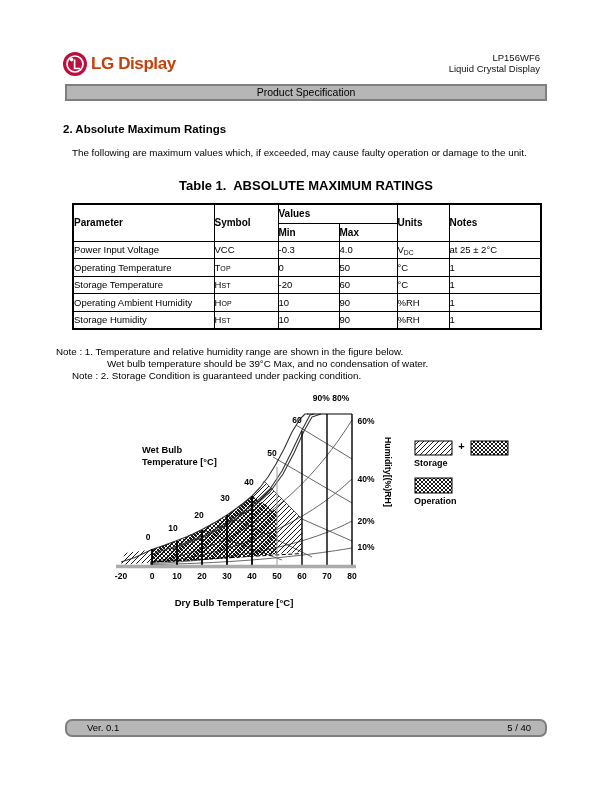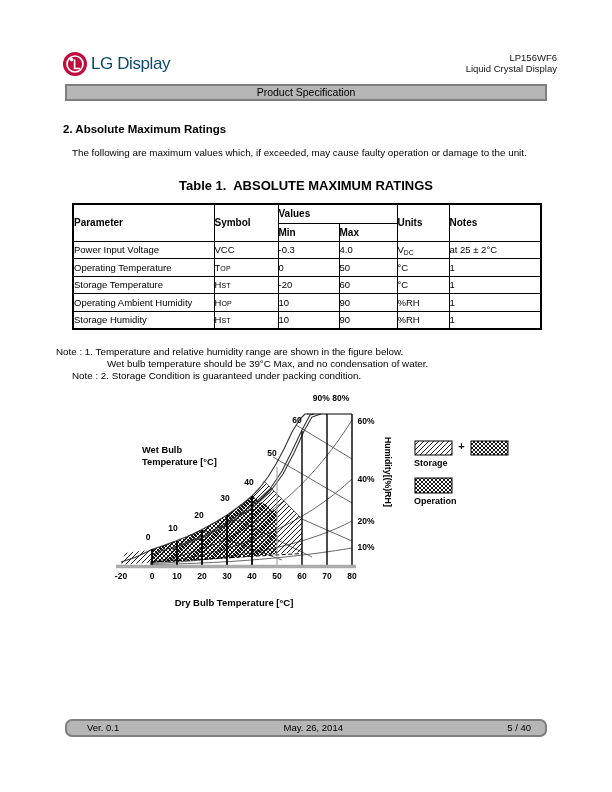--- a/index.html
+++ b/index.html
@@ -4,22 +4,22 @@
 <style>
   html,body{margin:0;padding:0;}
   body{
     width:612px;height:792px;position:relative;background:#ffffff;color:#000;
     font-family:"Liberation Sans","DejaVu Sans",sans-serif;
     -webkit-font-smoothing:antialiased;
   }
   .abs{position:absolute;}
 
   
-  .brand-text{left:91px;top:54px;font-size:17px;font-weight:normal;color:#0c4a6e;letter-spacing:-0.4px;}
-  .head-right{right:55px;top:52px;text-align:right;font-size:9.5px;line-height:11px;color:#111;}
+  .brand-text{left:91px;top:54px;font-size:17px;font-weight:bold;color:#c2410c;letter-spacing:-0.4px;}
+  .head-right{right:72px;top:52px;text-align:right;font-size:9.5px;line-height:11px;color:#111;}
 
   .gray-bar{
     left:65px;width:478px;background:#b6b6b6;border:2px solid #7f7f7f;box-sizing:content-box;
   }
   .banner{top:84px;height:13px;text-align:center;font-size:10.5px;line-height:13px;color:#000;}
   .footer{top:719px;height:14px;font-size:9.5px;line-height:14px;display:flex;justify-content:space-between;border-radius:7px;}
   .footer .f-left{padding-left:20px;}
   .footer .f-center{flex:1;text-align:center;}
   .footer .f-right{padding-right:14px;}
 
@@ -220,15 +220,14 @@
     <text x="461.5" y="450" font-size="11" font-weight="bold" text-anchor="middle">+</text>
     <rect x="471" y="441" width="37" height="14" fill="url(#crossHatch)" stroke="#000" stroke-width="1"></rect>
     <text x="414" y="466" font-size="9" font-weight="bold">Storage</text>
     <rect x="415" y="478" width="37" height="15" fill="url(#crossHatch)" stroke="#000" stroke-width="1"></rect>
     <text x="414" y="504" font-size="9" font-weight="bold">Operation</text>
   </g>
 </svg>
 
 <div class="abs gray-bar footer">
   <span class="f-left">Ver. 0.1</span>
-  <span class="f-center">May. 26, 2014</span>
   <span class="f-right">5 / 40</span>
 </div>
 
 </body></html>

